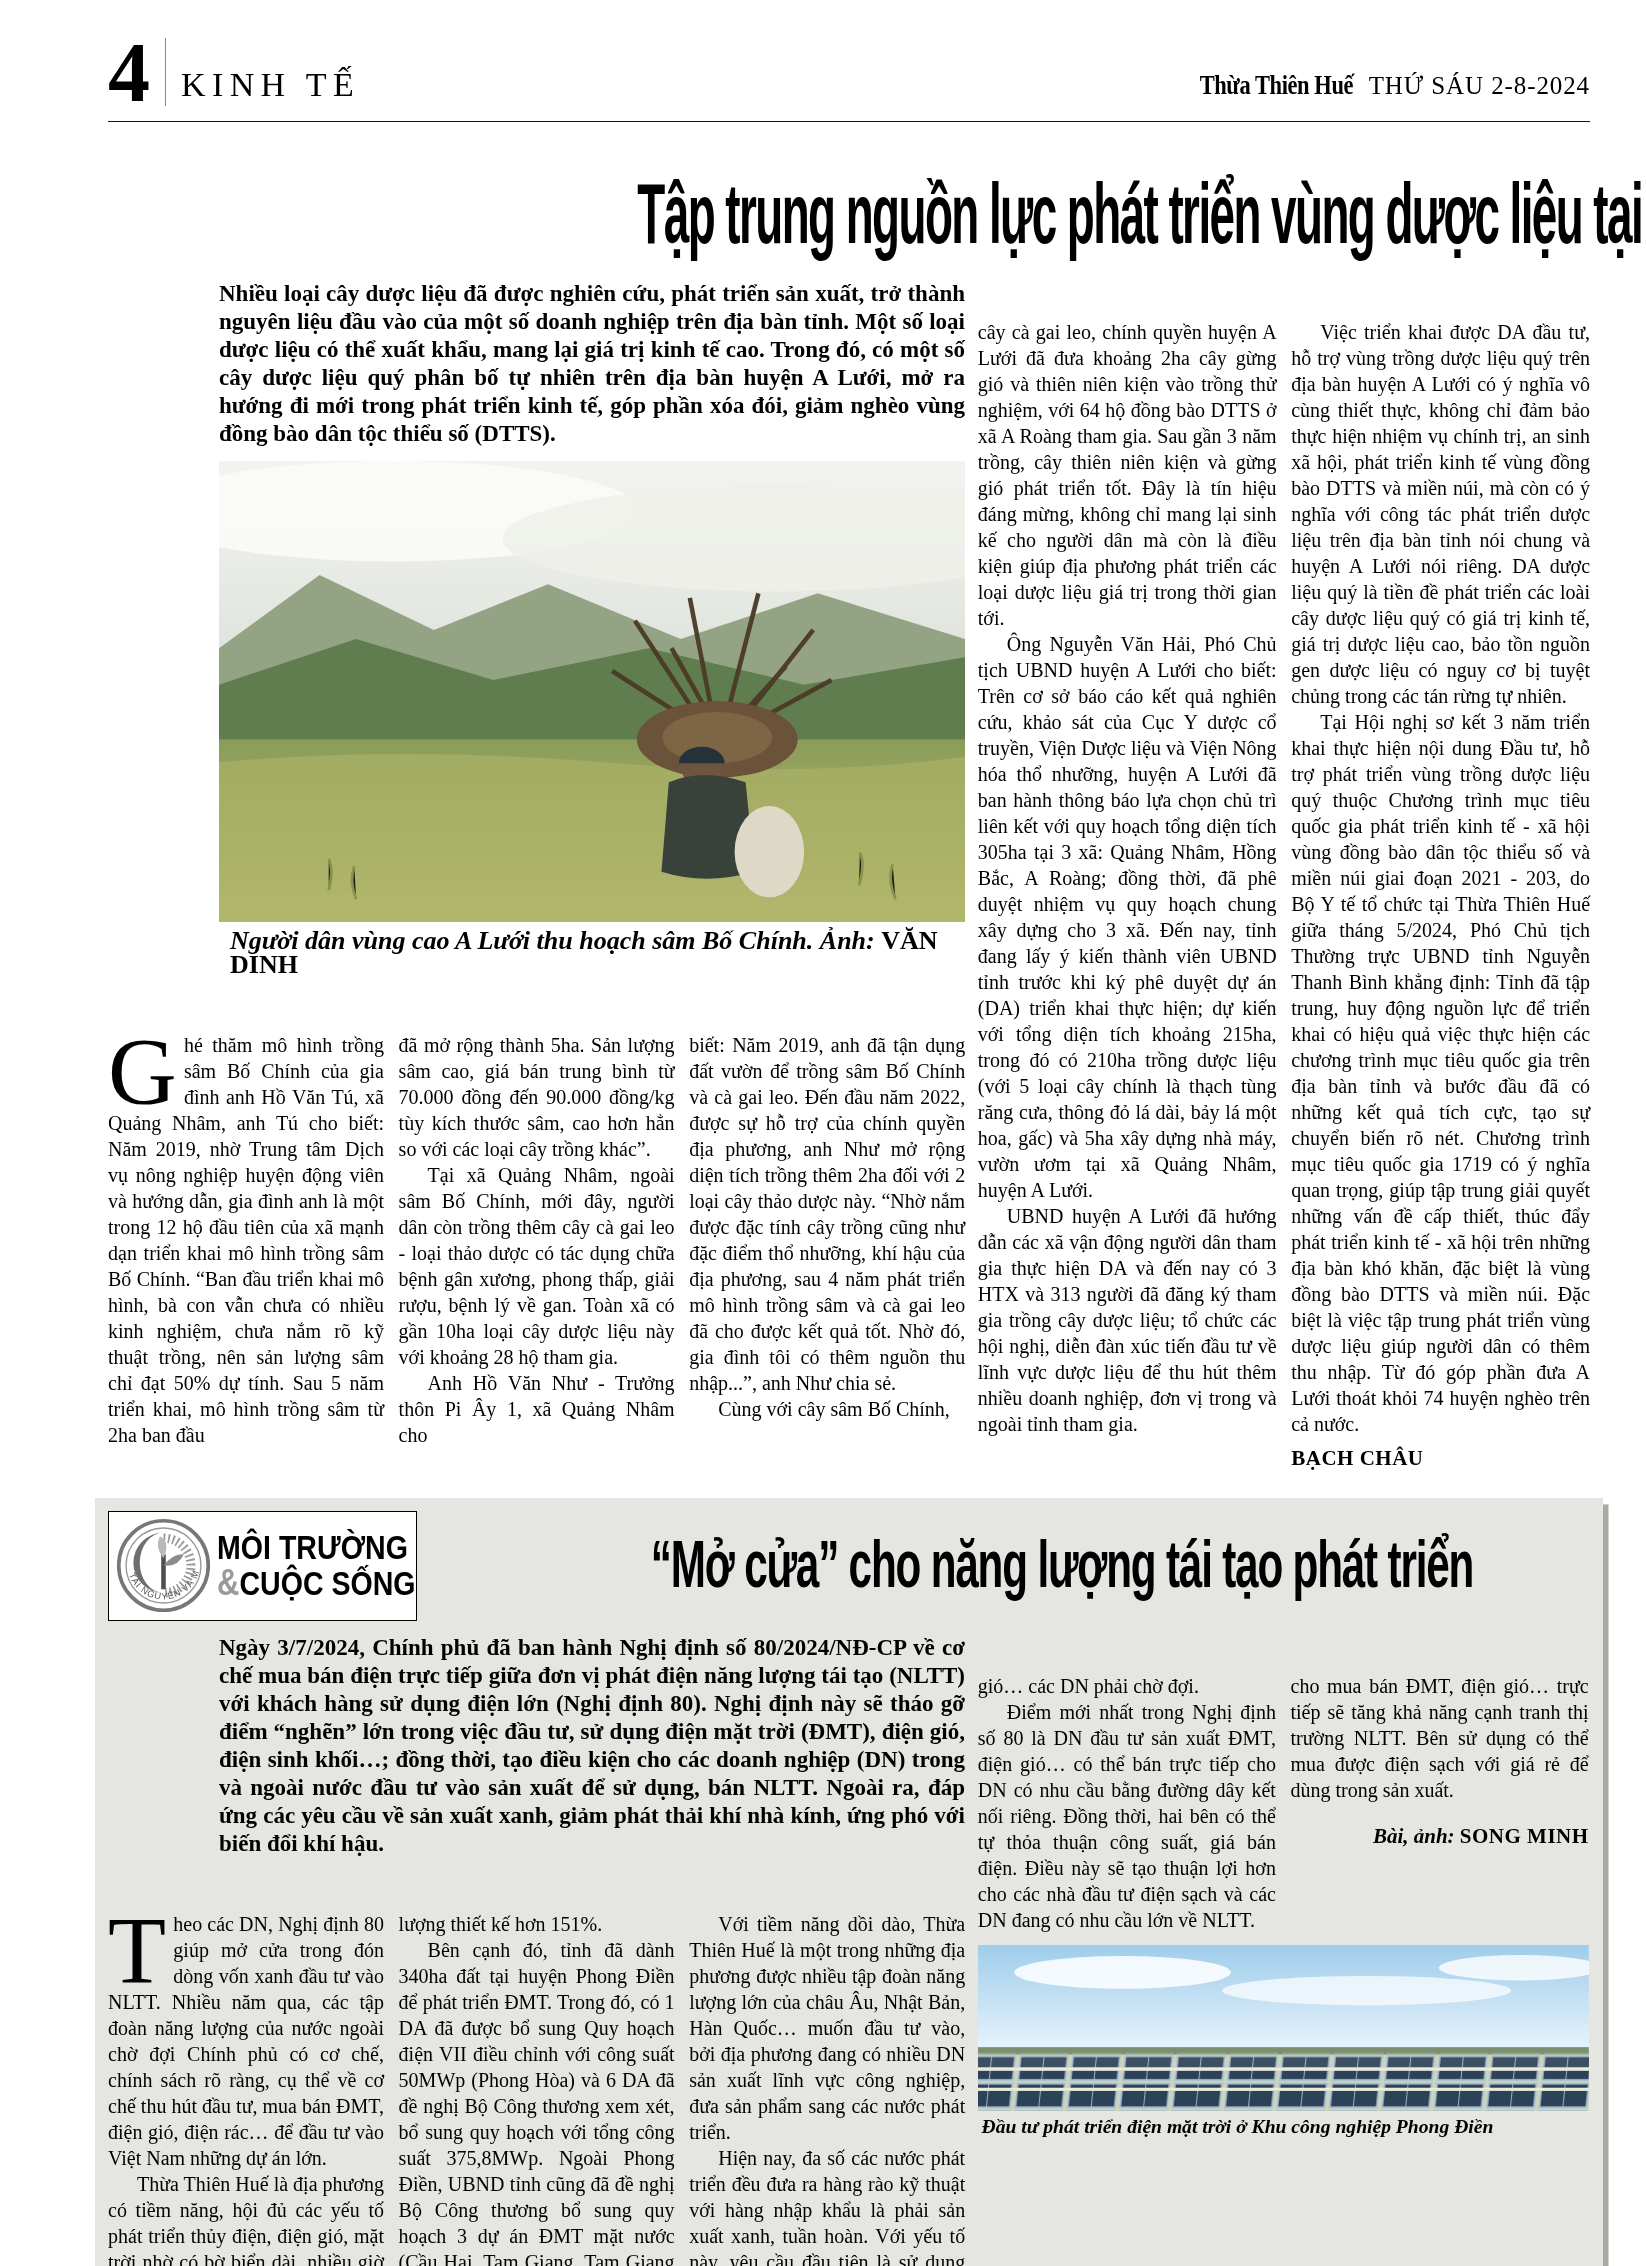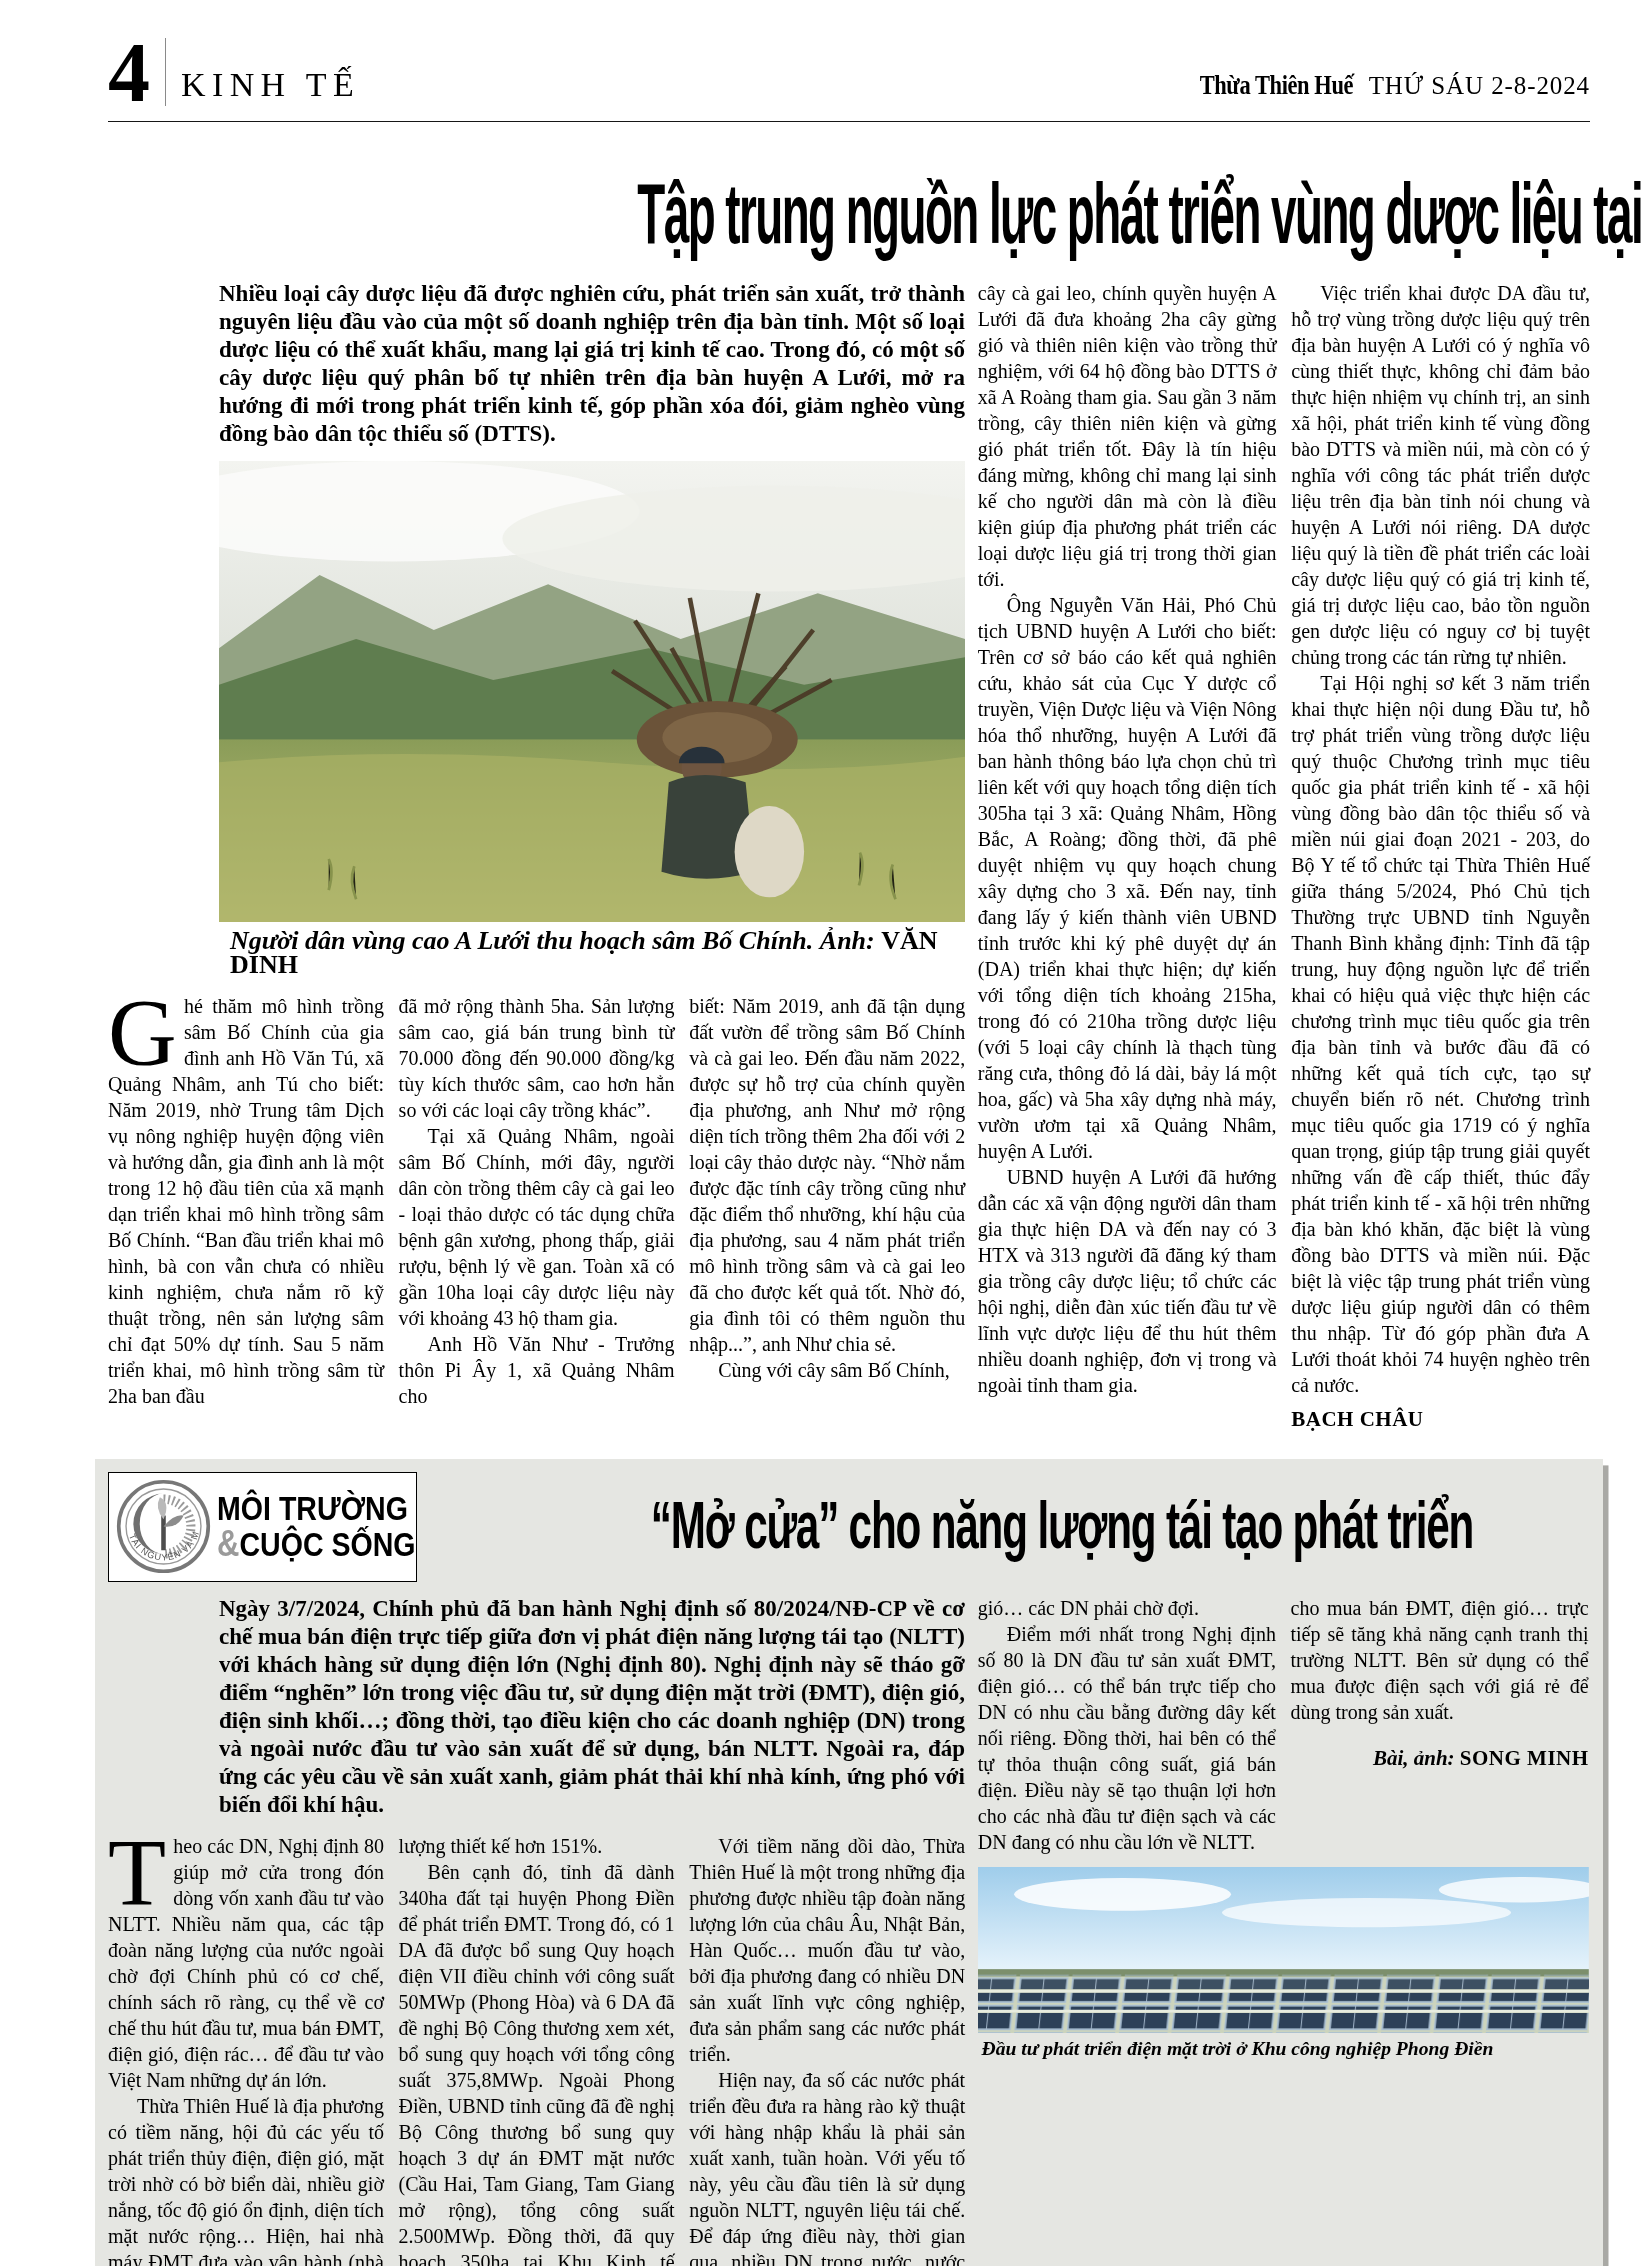--- a/index.html
+++ b/index.html
@@ -26,21 +26,21 @@
   .a1-headline .squeeze { font-size:79px; letter-spacing:-2.7px; transform:scale(0.58,1.08); line-height:108px; }
   .a1-body { display:flex; gap:12.8px; margin-top:12.8px; }
   .a1-left { width:857px; flex:none; }
   .lead { margin-left:111px; font-weight:700; font-size:23px; line-height:28px; text-align:justify; }
   .photo-frame { margin:12.8px 0 0 111px; width:746px; height:461px; overflow:hidden; }
   .photo-frame svg { display:block; width:100%; height:100%; }
   .caption { margin:6.4px 0 0 122px; font-size:26px; line-height:24px; }
   .caption .cap-txt { font-weight:700; font-style:italic; }
   .caption .cap-credit { font-weight:700; }
   .threecol { display:flex; gap:14.6px; margin-top:16.4px; }
-  .col { font-size:20px; line-height:26px; text-align:justify; }
+  .col { font-size:20px; line-height:26px; text-align:justify;margin-top:39px; }
   .threecol .col { width:276px; flex:none; }
   .a1-right { flex:1; display:flex; gap:14.6px; }
   .a1-right .col { flex:1; }
   .cp { margin:0; }
   .ind { text-indent:29px; }
   .dropcap { float:left; font-size:95px; line-height:73px; padding:3.7px 7.3px 0 0; font-weight:400; }
   .author { font-weight:700; font-size:21px; margin-top:7.3px; letter-spacing:0.5px; }
   
   .section2 { margin:27.4px 0 0 -12.8px; width:1508px; background:#e5e6e2;
               box-shadow:5.5px 6.4px 0 #a9a9a5; padding:12.8px 14.6px 20px 12.8px; }
@@ -141,21 +141,21 @@
           <span class="cap-txt">Người dân vùng cao A Lưới thu hoạch sâm Bố Chính. Ảnh:</span>
           <span class="cap-credit">VĂN DINH</span>
         </div>
 
         <div class="threecol">
           <div class="col">
             <p class="cp"><span class="dropcap">G</span><span>hé thăm mô hình trồng sâm Bố Chính của gia đình anh Hồ Văn Tú, xã Quảng Nhâm, anh Tú cho biết: Năm 2019, nhờ Trung tâm Dịch vụ nông nghiệp huyện động viên và hướng dẫn, gia đình anh là một trong 12 hộ đầu tiên của xã mạnh dạn triển khai mô hình trồng sâm Bố Chính. “Ban đầu triển khai mô hình, bà con vẫn chưa có nhiều kinh nghiệm, chưa nắm rõ kỹ thuật trồng, nên sản lượng sâm chỉ đạt 50% dự tính. Sau 5 năm triển khai, mô hình trồng sâm từ 2ha ban đầu</span></p>
           </div>
           <div class="col">
               <p class="cp">đã mở rộng thành 5ha. Sản lượng sâm cao, giá bán trung bình từ 70.000 đồng đến 90.000 đồng/kg tùy kích thước sâm, cao hơn hẳn so với các loại cây trồng khác”.</p>
-              <p class="cp ind">Tại xã Quảng Nhâm, ngoài sâm Bố Chính, mới đây, người dân còn trồng thêm cây cà gai leo - loại thảo dược có tác dụng chữa bệnh gân xương, phong thấp, giải rượu, bệnh lý về gan. Toàn xã có gần 10ha loại cây dược liệu này với khoảng 43 hộ tham gia.</p>
+              <p class="cp ind">Tại xã Quảng Nhâm, ngoài sâm Bố Chính, mới đây, người dân còn trồng thêm cây cà gai leo - loại thảo dược có tác dụng chữa bệnh gân xương, phong thấp, giải rượu, bệnh lý về gan. Toàn xã có gần 10ha loại cây dược liệu này với khoảng 28 hộ tham gia.</p>
               <p class="cp ind">Anh Hồ Văn Như - Trưởng thôn Pi Ây 1, xã Quảng Nhâm cho</p>
             </div>
           <div class="col">
               <p class="cp">biết: Năm 2019, anh đã tận dụng đất vườn để trồng sâm Bố Chính và cà gai leo. Đến đầu năm 2022, được sự hỗ trợ của chính quyền địa phương, anh Như mở rộng diện tích trồng thêm 2ha đối với 2 loại cây thảo dược này. “Nhờ nắm được đặc tính cây trồng cũng như đặc điểm thổ nhưỡng, khí hậu của địa phương, sau 4 năm phát triển mô hình trồng sâm và cà gai leo đã cho được kết quả tốt. Nhờ đó, gia đình tôi có thêm nguồn thu nhập...”, anh Như chia sẻ.</p>
               <p class="cp ind">Cùng với cây sâm Bố Chính,</p>
             </div>
         </div>
       </div>
 
       <div class="a1-right">

